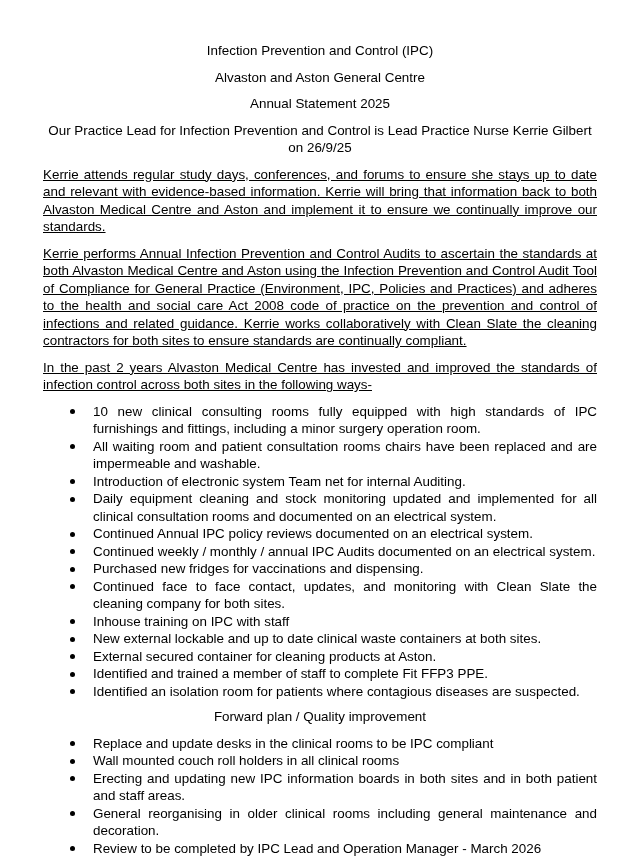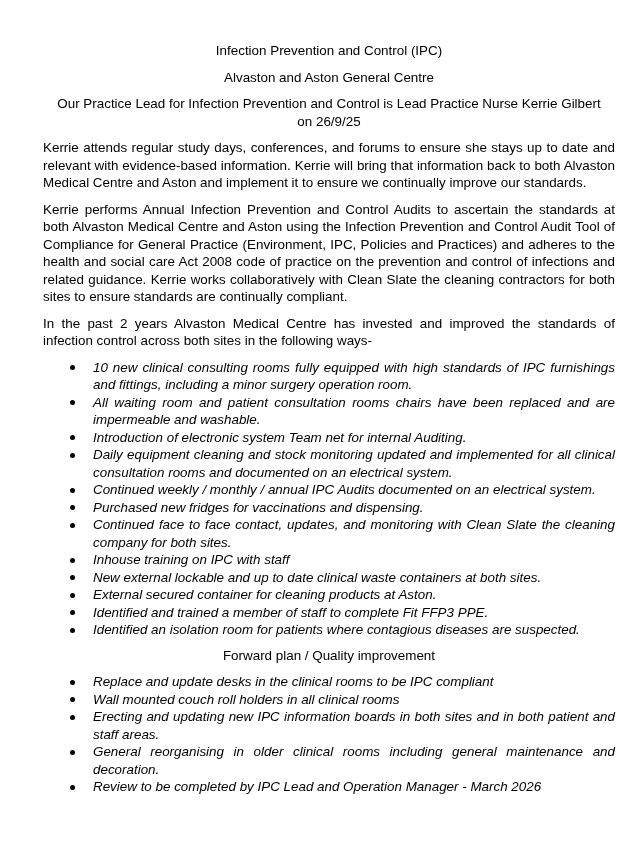--- a/index.html
+++ b/index.html
@@ -13,76 +13,78 @@
     color: #000000;
     font-family: "Liberation Sans", sans-serif;
     font-size: 13.4px;
     line-height: 17.5px;
     overflow: hidden;
   }
   .page {
     box-sizing: border-box;
     width: 641px;
     height: 866px;
-    padding: 42px 26px 0 43px;
+    padding: 42px 44px 0 43px;
     background: #ffffff;
   }
   .center {
     text-align: center;
     margin: 0 0 9px 0;
   }
   .body-par {
     text-align: justify;
     margin: 0 0 9px 0;
+    text-decoration: underline;
   }
   ul.doc-list {
     list-style: none;
     margin: 0 0 8px 0;
     padding: 0 0 0 50px;
   }
   ul.doc-list li {
     position: relative;
     text-align: justify;
-    font-style: italic;
   }
   ul.doc-list li::before {
     content: "";
     position: absolute;
     left: -23px;
     top: 6.5px;
     width: 5px;
     height: 5px;
     background: #000000;
     border-radius: 50%;
   }
 </style>
 </head>
 <body>
 
 <div class="page">
 
   <p class="center">Infection Prevention and Control (IPC)</p>
   <p class="center">Alvaston and Aston General Centre</p>
+  <p class="center">Annual Statement 2025</p>
 
   <div class="center">
     <div>Our Practice Lead for Infection Prevention and Control is Lead Practice Nurse Kerrie Gilbert</div>
     <div>on 26/9/25</div>
   </div>
 
   <p class="body-par">Kerrie attends regular study days, conferences, and forums to ensure she stays up to date and relevant with evidence-based information.  Kerrie will bring that information back to both Alvaston Medical Centre and Aston and implement it to ensure we continually improve our standards.</p>
 
   <p class="body-par">Kerrie performs Annual Infection Prevention and Control Audits to ascertain the standards at both Alvaston Medical Centre and Aston using the Infection Prevention and Control Audit Tool of Compliance for General Practice (Environment, IPC, Policies and Practices) and adheres to the health and social care Act 2008 code of practice on the prevention and control of infections and related guidance.  Kerrie works collaboratively with Clean Slate the cleaning contractors for both sites to ensure standards are continually compliant.</p>
 
   <p class="body-par">In the past 2 years Alvaston Medical Centre has invested and improved the standards of infection control across both sites in the following ways-</p>
 
   <ul class="doc-list">
     <li>10 new clinical consulting rooms fully equipped with high standards of IPC furnishings and fittings, including a minor surgery operation room.</li>
     <li>All waiting room and patient consultation rooms chairs have been replaced and are impermeable and washable.</li>
     <li>Introduction of electronic system Team net for internal Auditing.</li>
     <li>Daily equipment cleaning and stock monitoring updated and implemented for all clinical consultation rooms and documented on an electrical system.</li>
+    <li>Continued Annual IPC policy reviews documented on an electrical system.</li>
     <li>Continued weekly / monthly / annual IPC Audits documented on an electrical system.</li>
     <li>Purchased new fridges for vaccinations and dispensing.</li>
     <li>Continued face to face contact, updates, and monitoring with Clean Slate the cleaning company for both sites.</li>
     <li>Inhouse training on IPC with staff</li>
     <li>New external lockable and up to date clinical waste containers at both sites.</li>
     <li>External secured container for cleaning products at Aston.</li>
     <li>Identified and trained a member of staff to complete Fit FFP3 PPE.</li>
     <li>Identified an isolation room for patients where contagious diseases are suspected.</li>
   </ul>
 

